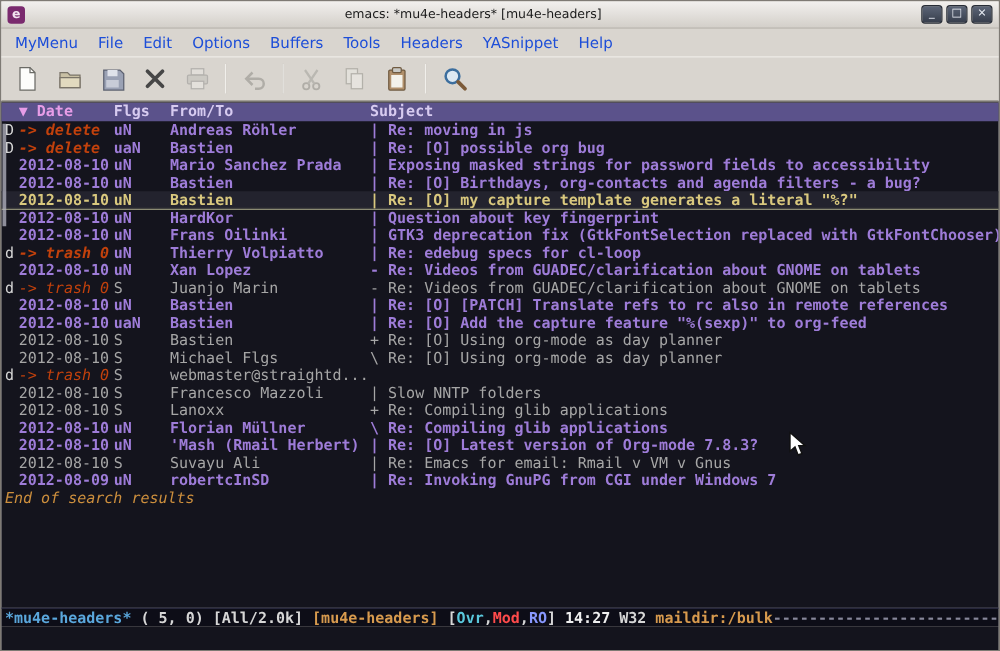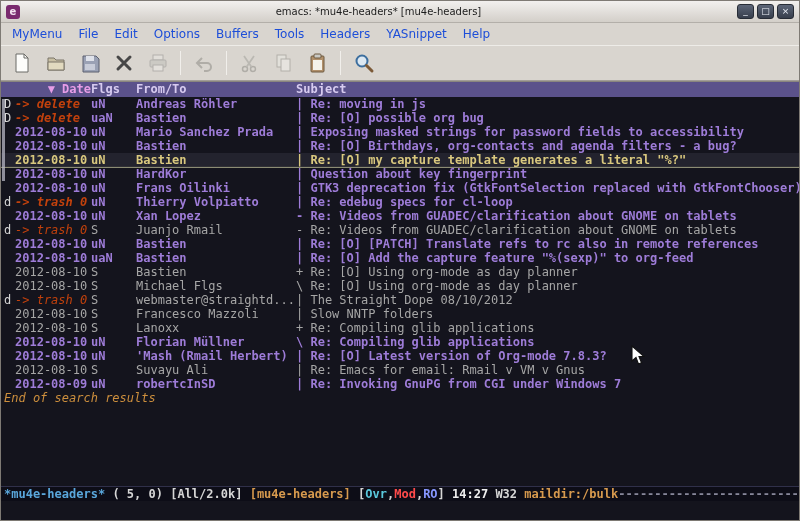--- a/index.html
+++ b/index.html
@@ -33,21 +33,21 @@
   .tool-sep { width:1px; height:24px; background:#a7a39c; border-right:1px solid #f1efeb; margin:0 4px; }
 
   
   .buffer { flex:1; position:relative; background:#14141d; overflow:hidden;
             border-top:1px solid #8a867f; font-family:"DejaVu Sans Mono", monospace; font-size:12px; }
   .scroll-thumb { position:absolute; left:1px; top:17px; width:3px; height:82px;
                   background:#b7b7c4; opacity:.75; }
 
   .headerline { height:15px; line-height:15px; background:#5b528b; display:flex;
                 white-space:pre; font-weight:bold; color:#d7cbf0; }
-  .hdr-date { color:#e79de7;text-align:right; }
+  .hdr-date { color:#e79de7; }
 
   .row { height:14px; line-height:14px; display:flex; white-space:pre; }
   .c-mark    { flex:0 0 14px; width:14px; padding-left:3px; overflow:hidden; }
   .c-date    { flex:0 0 76px; width:76px; overflow:hidden; }
   .c-flags   { flex:0 0 45px; width:45px; overflow:hidden; }
   .c-from    { flex:0 0 160px; width:160px; overflow:hidden; }
   .c-subject { flex:1; overflow:hidden; }
 
   .face-unread { color:#9e7cd8; font-weight:bold; }
   .face-seen   { color:#a6a6a6; }
@@ -177,26 +177,26 @@
     <div id="message-rows">
         <div class="row face-unread"><span class="c-mark mark-cell">D</span><span class="c-date target">-&gt; delete</span><span class="c-flags">uN</span><span class="c-from">Andreas Röhler</span><span class="c-subject">| Re: moving in js</span></div>
         <div class="row face-unread"><span class="c-mark mark-cell">D</span><span class="c-date target">-&gt; delete</span><span class="c-flags">uaN</span><span class="c-from">Bastien</span><span class="c-subject">| Re: [O] possible org bug</span></div>
         <div class="row face-unread"><span class="c-mark mark-cell"></span><span class="c-date">2012-08-10</span><span class="c-flags">uN</span><span class="c-from">Mario Sanchez Prada</span><span class="c-subject">| Exposing masked strings for password fields to accessibility</span></div>
         <div class="row face-unread"><span class="c-mark mark-cell"></span><span class="c-date">2012-08-10</span><span class="c-flags">uN</span><span class="c-from">Bastien</span><span class="c-subject">| Re: [O] Birthdays, org-contacts and agenda filters - a bug?</span></div>
         <div class="row face-current"><span class="c-mark mark-cell"></span><span class="c-date">2012-08-10</span><span class="c-flags">uN</span><span class="c-from">Bastien</span><span class="c-subject">| Re: [O] my capture template generates a literal "%?"</span></div>
         <div class="row face-unread"><span class="c-mark mark-cell"></span><span class="c-date">2012-08-10</span><span class="c-flags">uN</span><span class="c-from">HardKor</span><span class="c-subject">| Question about key fingerprint</span></div>
         <div class="row face-unread"><span class="c-mark mark-cell"></span><span class="c-date">2012-08-10</span><span class="c-flags">uN</span><span class="c-from">Frans Oilinki</span><span class="c-subject">| GTK3 deprecation fix (GtkFontSelection replaced with GtkFontChooser)</span></div>
         <div class="row face-unread"><span class="c-mark mark-cell">d</span><span class="c-date target">-&gt; trash 0</span><span class="c-flags">uN</span><span class="c-from">Thierry Volpiatto</span><span class="c-subject">| Re: edebug specs for cl-loop</span></div>
         <div class="row face-unread"><span class="c-mark mark-cell"></span><span class="c-date">2012-08-10</span><span class="c-flags">uN</span><span class="c-from">Xan Lopez</span><span class="c-subject">- Re: Videos from GUADEC/clarification about GNOME on tablets</span></div>
-        <div class="row face-seen"><span class="c-mark mark-cell">d</span><span class="c-date target">-&gt; trash 0</span><span class="c-flags">S</span><span class="c-from">Juanjo Rmail</span><span class="c-subject">- Re: Videos from GUADEC/clarification about GNOME on tablets</span></div>
+        <div class="row face-seen"><span class="c-mark mark-cell">d</span><span class="c-date target">-&gt; trash 0</span><span class="c-flags">S</span><span class="c-from">Juanjo Marin</span><span class="c-subject">- Re: Videos from GUADEC/clarification about GNOME on tablets</span></div>
         <div class="row face-unread"><span class="c-mark mark-cell"></span><span class="c-date">2012-08-10</span><span class="c-flags">uN</span><span class="c-from">Bastien</span><span class="c-subject">| Re: [O] [PATCH] Translate refs to rc also in remote references</span></div>
         <div class="row face-unread"><span class="c-mark mark-cell"></span><span class="c-date">2012-08-10</span><span class="c-flags">uaN</span><span class="c-from">Bastien</span><span class="c-subject">| Re: [O] Add the capture feature "%(sexp)" to org-feed</span></div>
         <div class="row face-seen"><span class="c-mark mark-cell"></span><span class="c-date">2012-08-10</span><span class="c-flags">S</span><span class="c-from">Bastien</span><span class="c-subject">+ Re: [O] Using org-mode as day planner</span></div>
         <div class="row face-seen"><span class="c-mark mark-cell"></span><span class="c-date">2012-08-10</span><span class="c-flags">S</span><span class="c-from">Michael Flgs</span><span class="c-subject">\ Re: [O] Using org-mode as day planner</span></div>
-        <div class="row face-seen"><span class="c-mark mark-cell">d</span><span class="c-date target">-&gt; trash 0</span><span class="c-flags">S</span><span class="c-from">webmaster@straightd...</span><span class="c-subject">| The Straight Dope 08/10/2012</span></div>
+        <div class="row face-seen"><span class="c-mark mark-cell">d</span><span class="c-date target">-&gt; trash 0</span><span class="c-flags">S</span><span class="c-from">webmaster@straightd...</span></div>
         <div class="row face-seen"><span class="c-mark mark-cell"></span><span class="c-date">2012-08-10</span><span class="c-flags">S</span><span class="c-from">Francesco Mazzoli</span><span class="c-subject">| Slow NNTP folders</span></div>
         <div class="row face-seen"><span class="c-mark mark-cell"></span><span class="c-date">2012-08-10</span><span class="c-flags">S</span><span class="c-from">Lanoxx</span><span class="c-subject">+ Re: Compiling glib applications</span></div>
         <div class="row face-unread"><span class="c-mark mark-cell"></span><span class="c-date">2012-08-10</span><span class="c-flags">uN</span><span class="c-from">Florian Müllner</span><span class="c-subject">\ Re: Compiling glib applications</span></div>
         <div class="row face-unread"><span class="c-mark mark-cell"></span><span class="c-date">2012-08-10</span><span class="c-flags">uN</span><span class="c-from">'Mash (Rmail Herbert)</span><span class="c-subject">| Re: [O] Latest version of Org-mode 7.8.3?</span></div>
         <div class="row face-seen"><span class="c-mark mark-cell"></span><span class="c-date">2012-08-10</span><span class="c-flags">S</span><span class="c-from">Suvayu Ali</span><span class="c-subject">| Re: Emacs for email: Rmail v VM v Gnus</span></div>
         <div class="row face-unread"><span class="c-mark mark-cell"></span><span class="c-date">2012-08-09</span><span class="c-flags">uN</span><span class="c-from">robertcInSD</span><span class="c-subject">| Re: Invoking GnuPG from CGI under Windows 7</span></div>
       </div>
 
     <div class="endline">End of search results</div>
   </div>

